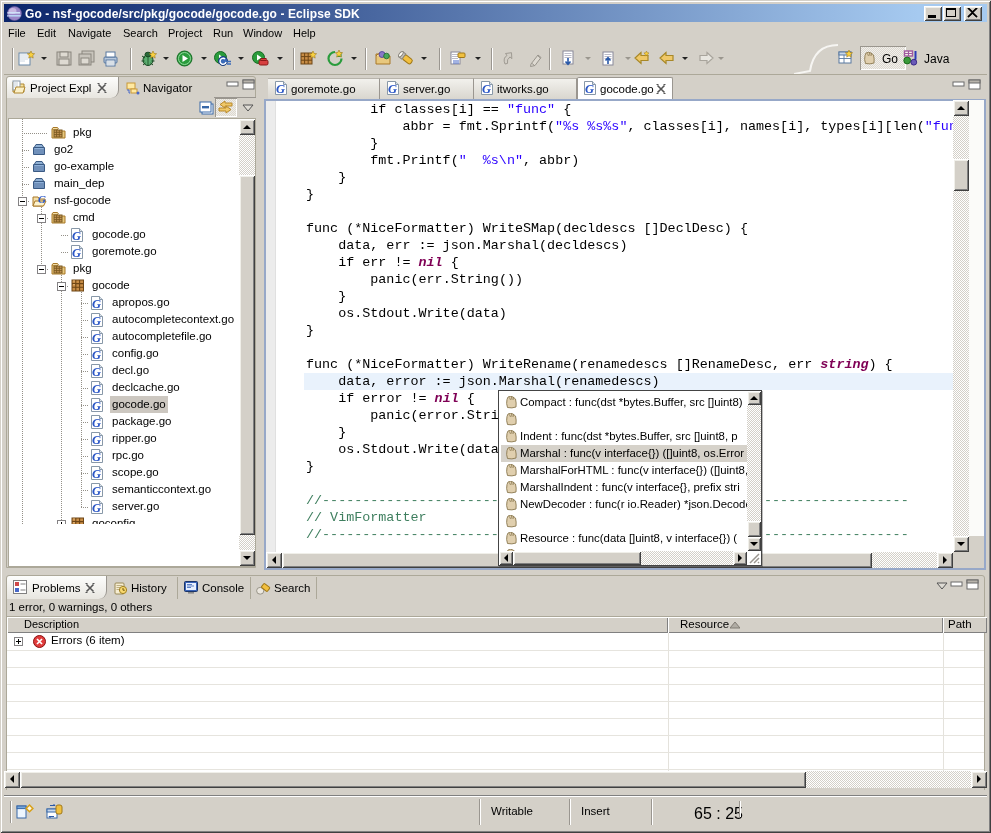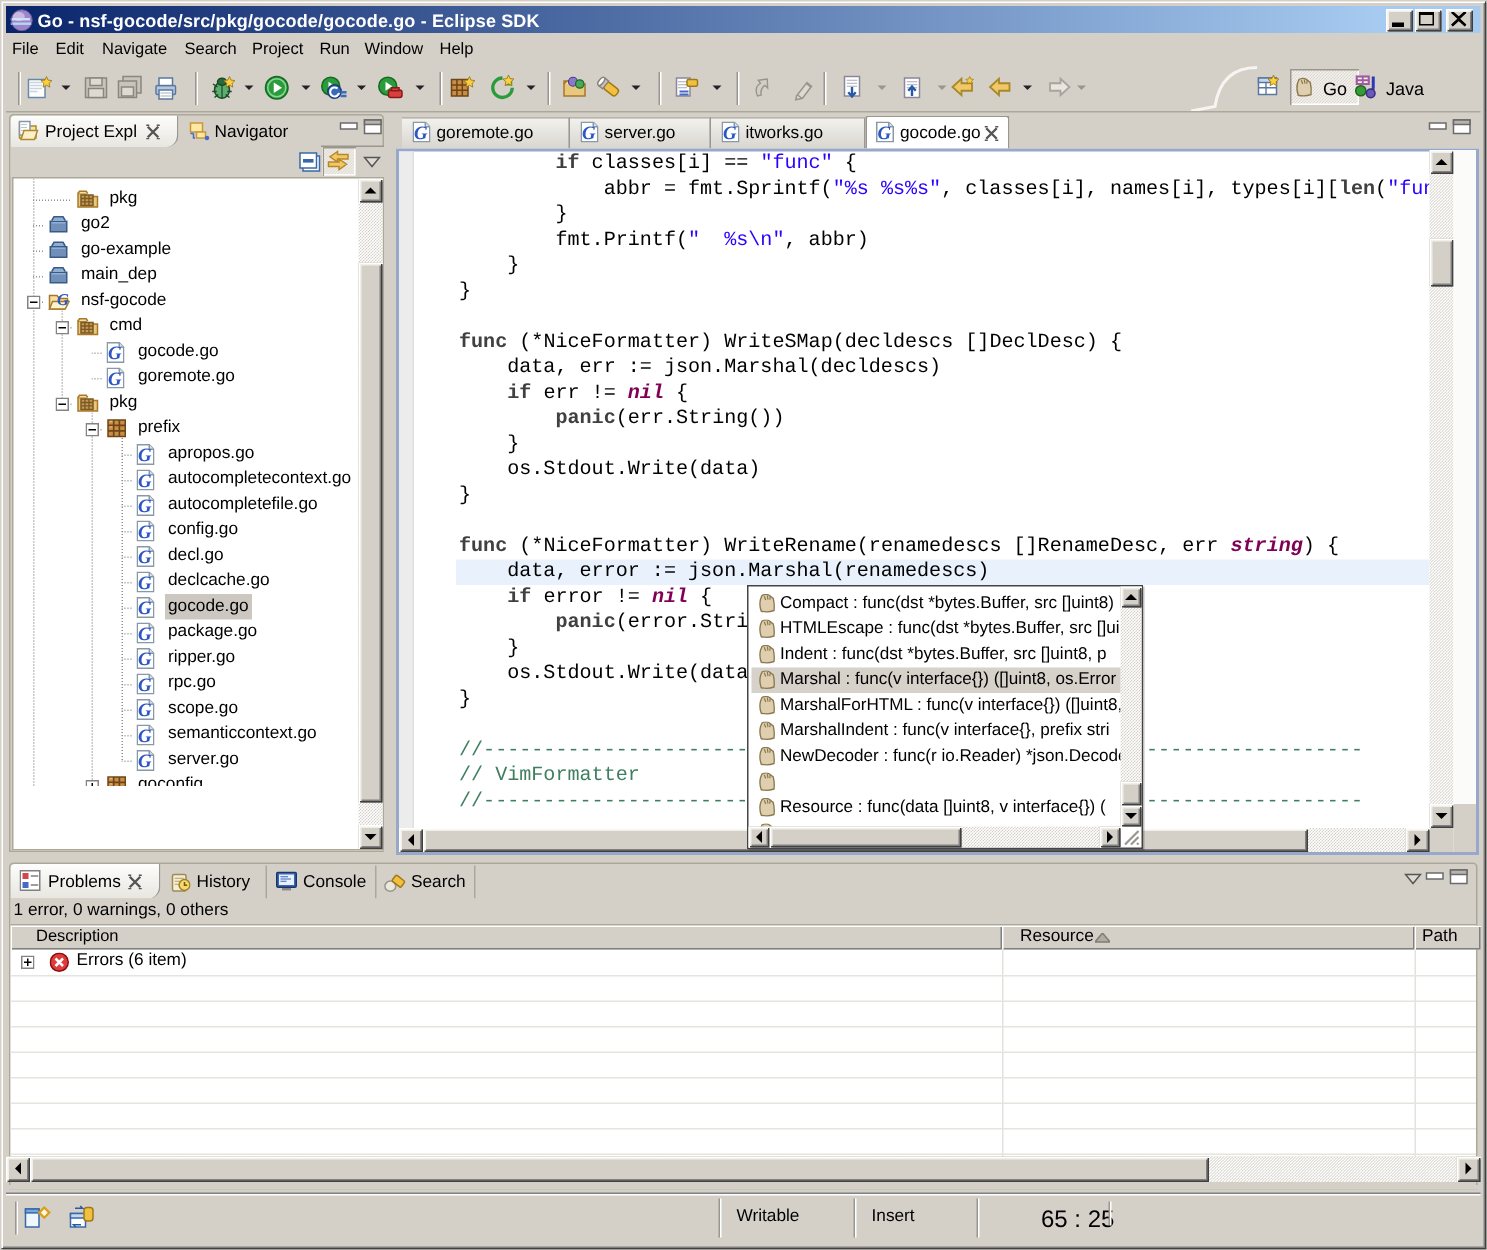--- a/index.html
+++ b/index.html
@@ -3,21 +3,21 @@
 *{margin:0;padding:0;box-sizing:border-box}
 html,body{width:991px;height:833px;overflow:hidden}
 body{font-family:"Liberation Sans",sans-serif;background:#d4d0c8;position:relative}
 .abs{position:absolute}
 .dit{background-color:#fff;background-image:linear-gradient(45deg,#d4d0c8 25%,transparent 25%,transparent 75%,#d4d0c8 75%),linear-gradient(45deg,#d4d0c8 25%,transparent 25%,transparent 75%,#d4d0c8 75%);background-size:2px 2px;background-position:0 0,1px 1px}
 .b3{background:#d4d0c8;box-shadow:inset 1px 1px 0 #fff,inset -1px -1px 0 #404040,inset 2px 2px 0 #f0efe9,inset -2px -2px 0 #808080}
 .b3s{background:#d4d0c8;box-shadow:inset 1px 1px 0 #fff,inset -1px -1px 0 #808080}
 .sep{position:absolute;width:2px;border-left:1px solid #9a9690;border-right:1px solid #fff}
 .ddt{position:absolute;width:0;height:0;border-left:3px solid transparent;border-right:3px solid transparent;border-top:3px solid #000}
 pre{font-family:"Liberation Mono",monospace;font-size:13.4px;line-height:17px}
-.k{color:#404040;font-weight:bold}
+.k{color:#000000;font-weight:normal}
 .ki{color:#7f0055;font-weight:bold;font-style:italic}
 .s{color:#2a00ff}
 .c{color:#3f7f5f}
 .tab12{font-size:11.5px;color:#000}
 </style></head>
 <body>
 
 <div class="abs" style="left:0;top:0;width:991px;height:833px;background:#d4d0c8;box-shadow:inset 1px 1px 0 #d4d0c8,inset -1px -1px 0 #404040,inset 2px 2px 0 #fff,inset -2px -2px 0 #808080"></div>
 
 <div class="abs" style="left:4px;top:4px;width:983px;height:18px;background:linear-gradient(to right,#0a246a,#a6caf0 93%)"></div>
@@ -356,21 +356,21 @@
 <div class="abs" style="left:62px;top:141px;height:17px;line-height:17px;padding:0 2px;white-space:nowrap">pkg</div>
 <svg class="abs" style="left:48px;top:163px" width="9" height="9">
         <rect x="0.5" y="0.5" width="8" height="8" fill="#fff" stroke="#848284"></rect>
         <path d="M2 4.5 h5" stroke="#000" stroke-width="1"></path>
       </svg>
 <svg class="abs" style="left:62px;top:160px" width="14" height="13">
         <rect x="1" y="1" width="11.5" height="11" fill="#c88d46" stroke="#6e4616"></rect>
         <path d="M1 4.6 h11.5 M1 8.2 h11.5 M4.8 1 v11 M8.6 1 v11" stroke="#6e4616" stroke-width="1.1"></path>
         <path d="M2 2 h2 M2 5.6 h2" stroke="#e8b87a" stroke-width="0.9"></path>
       </svg>
-<div class="abs" style="left:81px;top:158px;height:17px;line-height:17px;padding:0 2px;white-space:nowrap">prefix</div>
+<div class="abs" style="left:81px;top:158px;height:17px;line-height:17px;padding:0 2px;white-space:nowrap">gocode</div>
 <svg class="abs" style="left:82px;top:177px" width="12" height="14">
         <path d="M0.5 0.5 h8 l3 3 v10 h-11 z" fill="#fff" stroke="#8898a8"></path>
         <path d="M8.5 0.5 v3 h3" fill="#d8e0e8" stroke="#8898a8"></path>
         <text x="1" y="11.5" font-family="Liberation Serif" font-style="italic" font-weight="bold" font-size="12.5" fill="#2a56c6">G</text>
       </svg>
 <div class="abs" style="left:101px;top:175px;height:17px;line-height:17px;padding:0 2px;white-space:nowrap">apropos.go</div>
 <svg class="abs" style="left:82px;top:194px" width="12" height="14">
         <path d="M0.5 0.5 h8 l3 3 v10 h-11 z" fill="#fff" stroke="#8898a8"></path>
         <path d="M8.5 0.5 v3 h3" fill="#d8e0e8" stroke="#8898a8"></path>
         <text x="1" y="11.5" font-family="Liberation Serif" font-style="italic" font-weight="bold" font-size="12.5" fill="#2a56c6">G</text>
@@ -689,21 +689,20 @@
   <div class="abs" style="left:1px;top:1px;width:262px;height:174px;overflow:hidden">
   <svg class="abs" style="left:6px;top:5px" width="12" height="13">
         <path d="M3 1 q3 -1.5 5 0 l2.5 2 q1 4 0.5 8 q-4 1.5 -8.5 0.5 q-1.5 -4 -0.5 -8 z" fill="#e0cfae" stroke="#8a7850" stroke-width="0.9"></path>
         <path d="M4.5 1.5 l1 2.5 M6.5 1 l0.5 2.8 M8.5 1.2 l-0.3 2.6" stroke="#8a7850" stroke-width="0.8" fill="none"></path>
       </svg>
 <div class="abs" style="left:21px;top:3px;height:17px;line-height:17px;font-size:11.4px;white-space:nowrap">Compact : func(dst *bytes.Buffer, src []uint8)</div>
 <svg class="abs" style="left:6px;top:22px" width="12" height="13">
         <path d="M3 1 q3 -1.5 5 0 l2.5 2 q1 4 0.5 8 q-4 1.5 -8.5 0.5 q-1.5 -4 -0.5 -8 z" fill="#e0cfae" stroke="#8a7850" stroke-width="0.9"></path>
         <path d="M4.5 1.5 l1 2.5 M6.5 1 l0.5 2.8 M8.5 1.2 l-0.3 2.6" stroke="#8a7850" stroke-width="0.8" fill="none"></path>
       </svg>
-<div class="abs" style="left:21px;top:20px;height:17px;line-height:17px;font-size:11.4px;white-space:nowrap">HTMLEscape : func(dst *bytes.Buffer, src []ui</div>
 <svg class="abs" style="left:6px;top:39px" width="12" height="13">
         <path d="M3 1 q3 -1.5 5 0 l2.5 2 q1 4 0.5 8 q-4 1.5 -8.5 0.5 q-1.5 -4 -0.5 -8 z" fill="#e0cfae" stroke="#8a7850" stroke-width="0.9"></path>
         <path d="M4.5 1.5 l1 2.5 M6.5 1 l0.5 2.8 M8.5 1.2 l-0.3 2.6" stroke="#8a7850" stroke-width="0.8" fill="none"></path>
       </svg>
 <div class="abs" style="left:21px;top:37px;height:17px;line-height:17px;font-size:11.4px;white-space:nowrap">Indent : func(dst *bytes.Buffer, src []uint8, p</div>
 <div class="abs" style="left:2px;top:54px;width:248px;height:17px;background:#d6d2ca"></div>
 <svg class="abs" style="left:6px;top:56px" width="12" height="13">
         <path d="M3 1 q3 -1.5 5 0 l2.5 2 q1 4 0.5 8 q-4 1.5 -8.5 0.5 q-1.5 -4 -0.5 -8 z" fill="#e0cfae" stroke="#8a7850" stroke-width="0.9"></path>
         <path d="M4.5 1.5 l1 2.5 M6.5 1 l0.5 2.8 M8.5 1.2 l-0.3 2.6" stroke="#8a7850" stroke-width="0.8" fill="none"></path>
       </svg>

